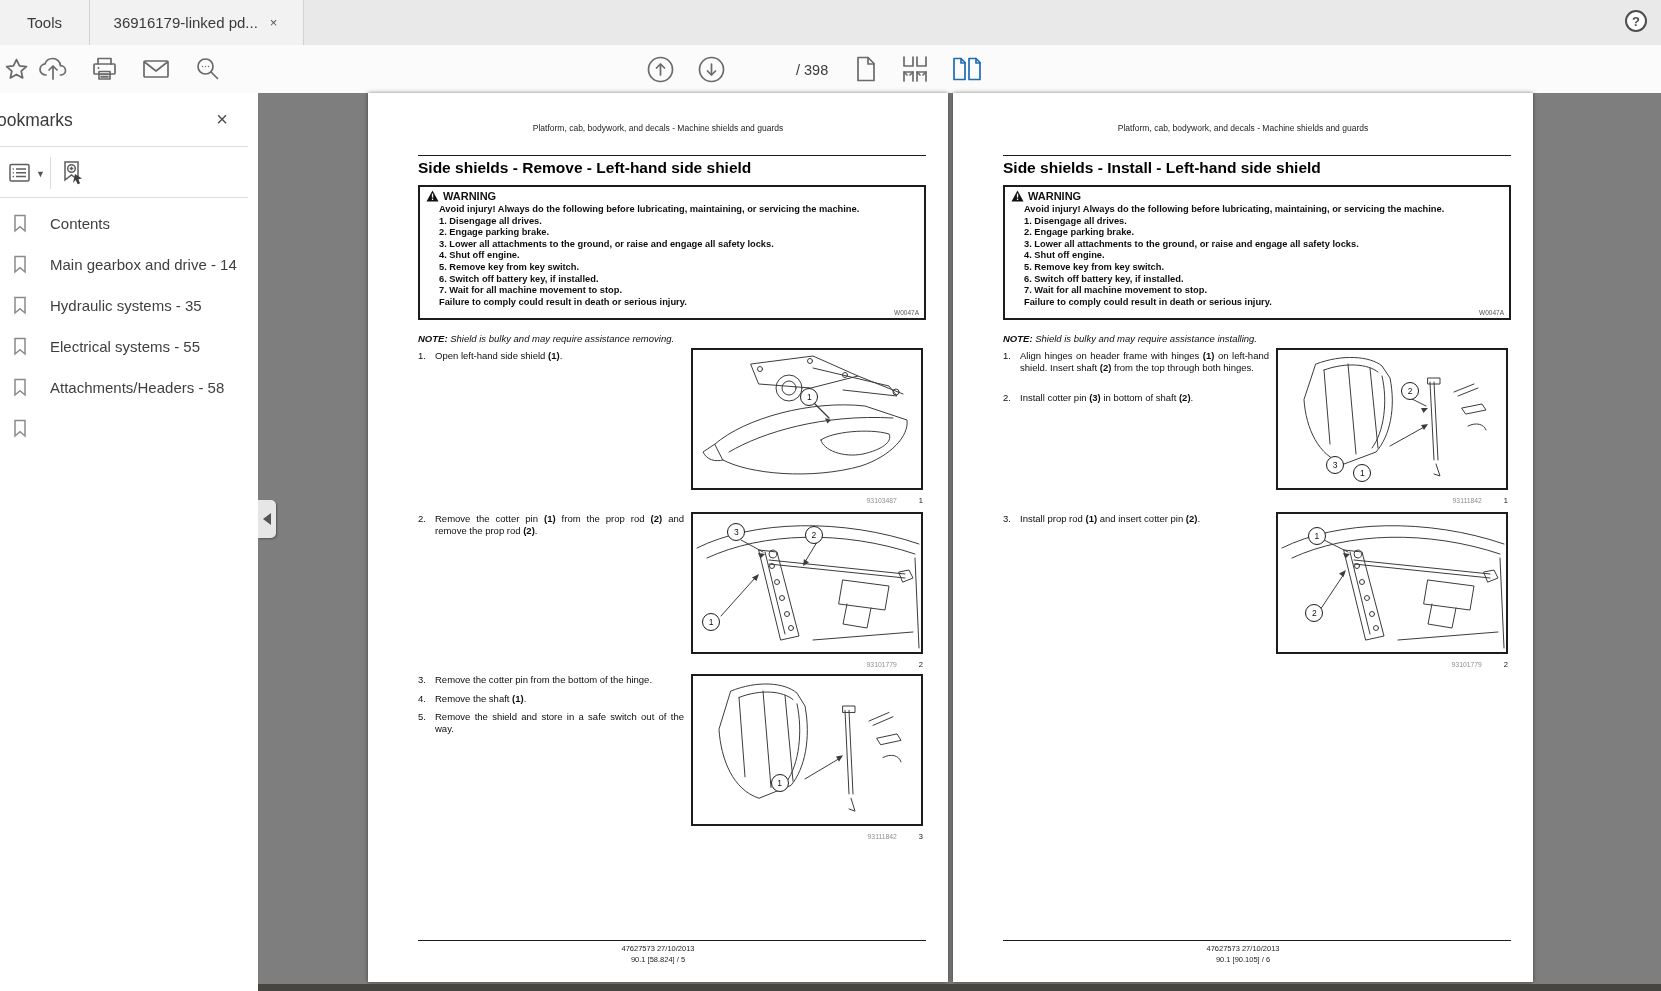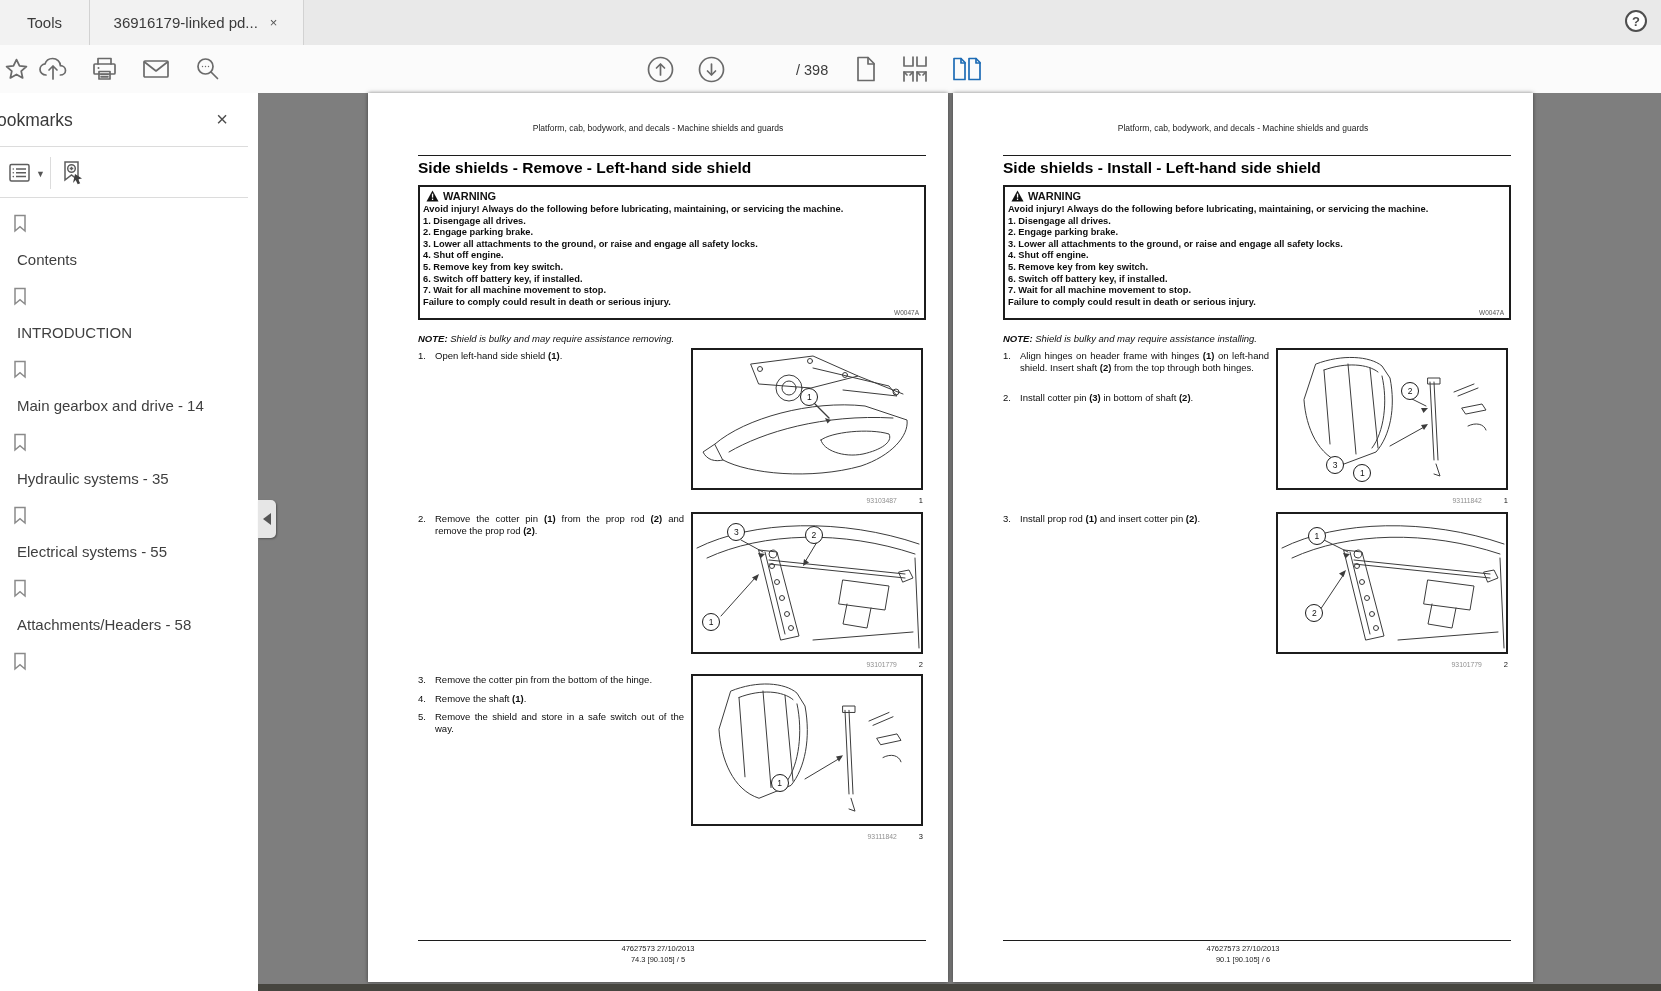--- a/index.html
+++ b/index.html
@@ -30,43 +30,43 @@
   .sb-title{position:absolute;top:17px;left:-3px;font-size:17.5px;color:#3a3a3a;}
   .sb-close{position:absolute;top:14px;left:210px;width:24px;height:24px;display:flex;align-items:center;
     justify-content:center;font-size:20px;color:#4d4d4d;cursor:pointer;}
   .sb-div{position:absolute;left:0;width:248px;height:1px;background:#dcdcdc;}
   .sb-iconrow{position:absolute;top:61px;left:0;height:40px;}
   .sb-ic{position:absolute;top:4px;width:30px;height:30px;display:flex;align-items:center;justify-content:center;cursor:pointer;}
   .sb-ic svg{stroke:#5d5d5d;fill:none;stroke-width:1.5;}
   .sb-caret{position:absolute;left:36px;top:15px;font-size:9px;color:#555;cursor:pointer;}
   .sb-vdiv{position:absolute;left:50px;top:3px;width:1px;height:32px;background:#dcdcdc;}
   .bm-list{position:absolute;top:112px;left:0;right:6px;}
-  .bm-item{display:flex;gap:9px;padding:7px 0 7px 12px;align-items:flex-start;cursor:pointer;
-    font-size:15px;line-height:23px;color:#3f3f3f;flex-direction:column;}
+  .bm-item{display:flex;gap:15px;padding:7px 0 7px 12px;align-items:flex-start;cursor:pointer;
+    font-size:15px;line-height:23px;color:#3f3f3f;}
   .bm-item .ic{flex:0 0 18px;margin-top:2px;}
   .bm-item .lbl{flex:1;padding:0 5px;}
   .bm-item.sel .lbl{background:#d8d8d8;}
   .collapse-handle{position:absolute;left:258px;top:407px;width:18px;height:38px;background:#e6e6e6;
     border-radius:0 5px 5px 0;display:flex;align-items:center;justify-content:center;cursor:pointer;
     box-shadow:1px 1px 2px rgba(0,0,0,.35);}
   .collapse-arrow{width:0;height:0;border-top:6px solid transparent;border-bottom:6px solid transparent;
     border-right:8px solid #555;}
   
   .docarea{position:absolute;left:258px;top:0;right:0;bottom:0;background:#7e7e7e;}
   .pdfpage{position:absolute;top:0;width:580px;height:889px;background:#fff;color:#111;
     box-shadow:0 0 4px rgba(0,0,0,.5);}
   #page-left{left:110px;} #page-right{left:695px;}
   .hscroll{position:absolute;left:0;right:0;bottom:0;height:7px;background:#46453f;cursor:pointer;}
   
   .p-header{position:absolute;top:30px;left:0;width:100%;text-align:center;font-size:8.5px;color:#1c1c1c;}
   .p-rule{position:absolute;top:62px;left:50px;width:508px;height:1px;background:#1c1c1c;}
   .p-title{position:absolute;top:66px;left:50px;font-size:15.5px;font-weight:bold;color:#000;}
   .warnbox{position:absolute;top:92px;left:50px;width:508px;height:135px;border:2px solid #1c1c1c;box-sizing:border-box;}
   .wb-head{display:flex;align-items:center;gap:4px;padding:3px 0 1px 6px;font-weight:bold;font-size:11px;}
-  .wb-body{padding:1px 10px 0 3px;}
+  .wb-body{padding:1px 10px 0 19px;}
   .wb-body div{font-weight:bold;font-size:9.3px;line-height:11.6px;color:#0d0d0d;}
   .wb-code{position:absolute;right:5px;bottom:2px;font-size:6.5px;color:#555;}
   .note{position:absolute;left:50px;width:320px;font-style:italic;font-size:9.5px;color:#0d0d0d;}
   .note b{font-weight:bold;}
   .step{position:absolute;left:50px;width:266px;display:flex;font-size:9.5px;line-height:11.8px;color:#0d0d0d;}
   .step .n{width:17px;flex:none;}
   .step .t{flex:1;text-align:justify;}
   .fig{position:absolute;left:323px;width:232px;height:142px;border:2px solid #1c1c1c;background:#fff;box-sizing:border-box;}
   .fig.tall{height:152px;}
   .fig svg{width:100%;height:100%;display:block;}
@@ -206,26 +206,20 @@
           </svg>
       </div>
     </div>
     <div class="sb-div" style="top:104px"></div>
     <div class="bm-list">
         <div class="bm-item">
           <span class="ic"><svg width="16" height="19" viewBox="0 0 16 19">
               <path d="M3 1.5h10V17l-5-4.2L3 17z" fill="none" stroke="#8a8a8a" stroke-width="1.5"></path>
             </svg></span>
           <span class="lbl">Contents</span>
-        </div>
-        <div class="bm-item">
-          <span class="ic"><svg width="16" height="19" viewBox="0 0 16 19">
-              <path d="M3 1.5h10V17l-5-4.2L3 17z" fill="none" stroke="#8a8a8a" stroke-width="1.5"></path>
-            </svg></span>
-          <span class="lbl">INTRODUCTION</span>
         </div>
         <div class="bm-item">
           <span class="ic"><svg width="16" height="19" viewBox="0 0 16 19">
               <path d="M3 1.5h10V17l-5-4.2L3 17z" fill="none" stroke="#8a8a8a" stroke-width="1.5"></path>
             </svg></span>
           <span class="lbl">Main gearbox and drive - 14</span>
         </div>
         <div class="bm-item">
           <span class="ic"><svg width="16" height="19" viewBox="0 0 16 19">
               <path d="M3 1.5h10V17l-5-4.2L3 17z" fill="none" stroke="#8a8a8a" stroke-width="1.5"></path>
@@ -388,21 +382,21 @@
         </svg>
       <span class="callout" style="left: 38%; top: 72%;">1</span>
         </div>
       <div class="figcap" style="top:739px">
         <span class="ref">93111842</span>
         <span class="num">3</span>
       </div>
 
       <div class="p-frule"></div>
       <div class="p-f1">47627573 27/10/2013</div>
-      <div class="p-f2">74.3 [90.105] / 5</div>
+      <div class="p-f2">90.1 [58.824] / 5</div>
     </div>
 
     <div class="pdfpage" id="page-right">
       <div class="p-header">Platform, cab, bodywork, and decals - Machine shields and guards</div>
       <div class="p-rule"></div>
       <div class="p-title">Side shields - Install - Left-hand side shield</div>
 
       <div class="warnbox">
         <div class="wb-head">
           <svg width="13" height="12" viewBox="0 0 13 12">

